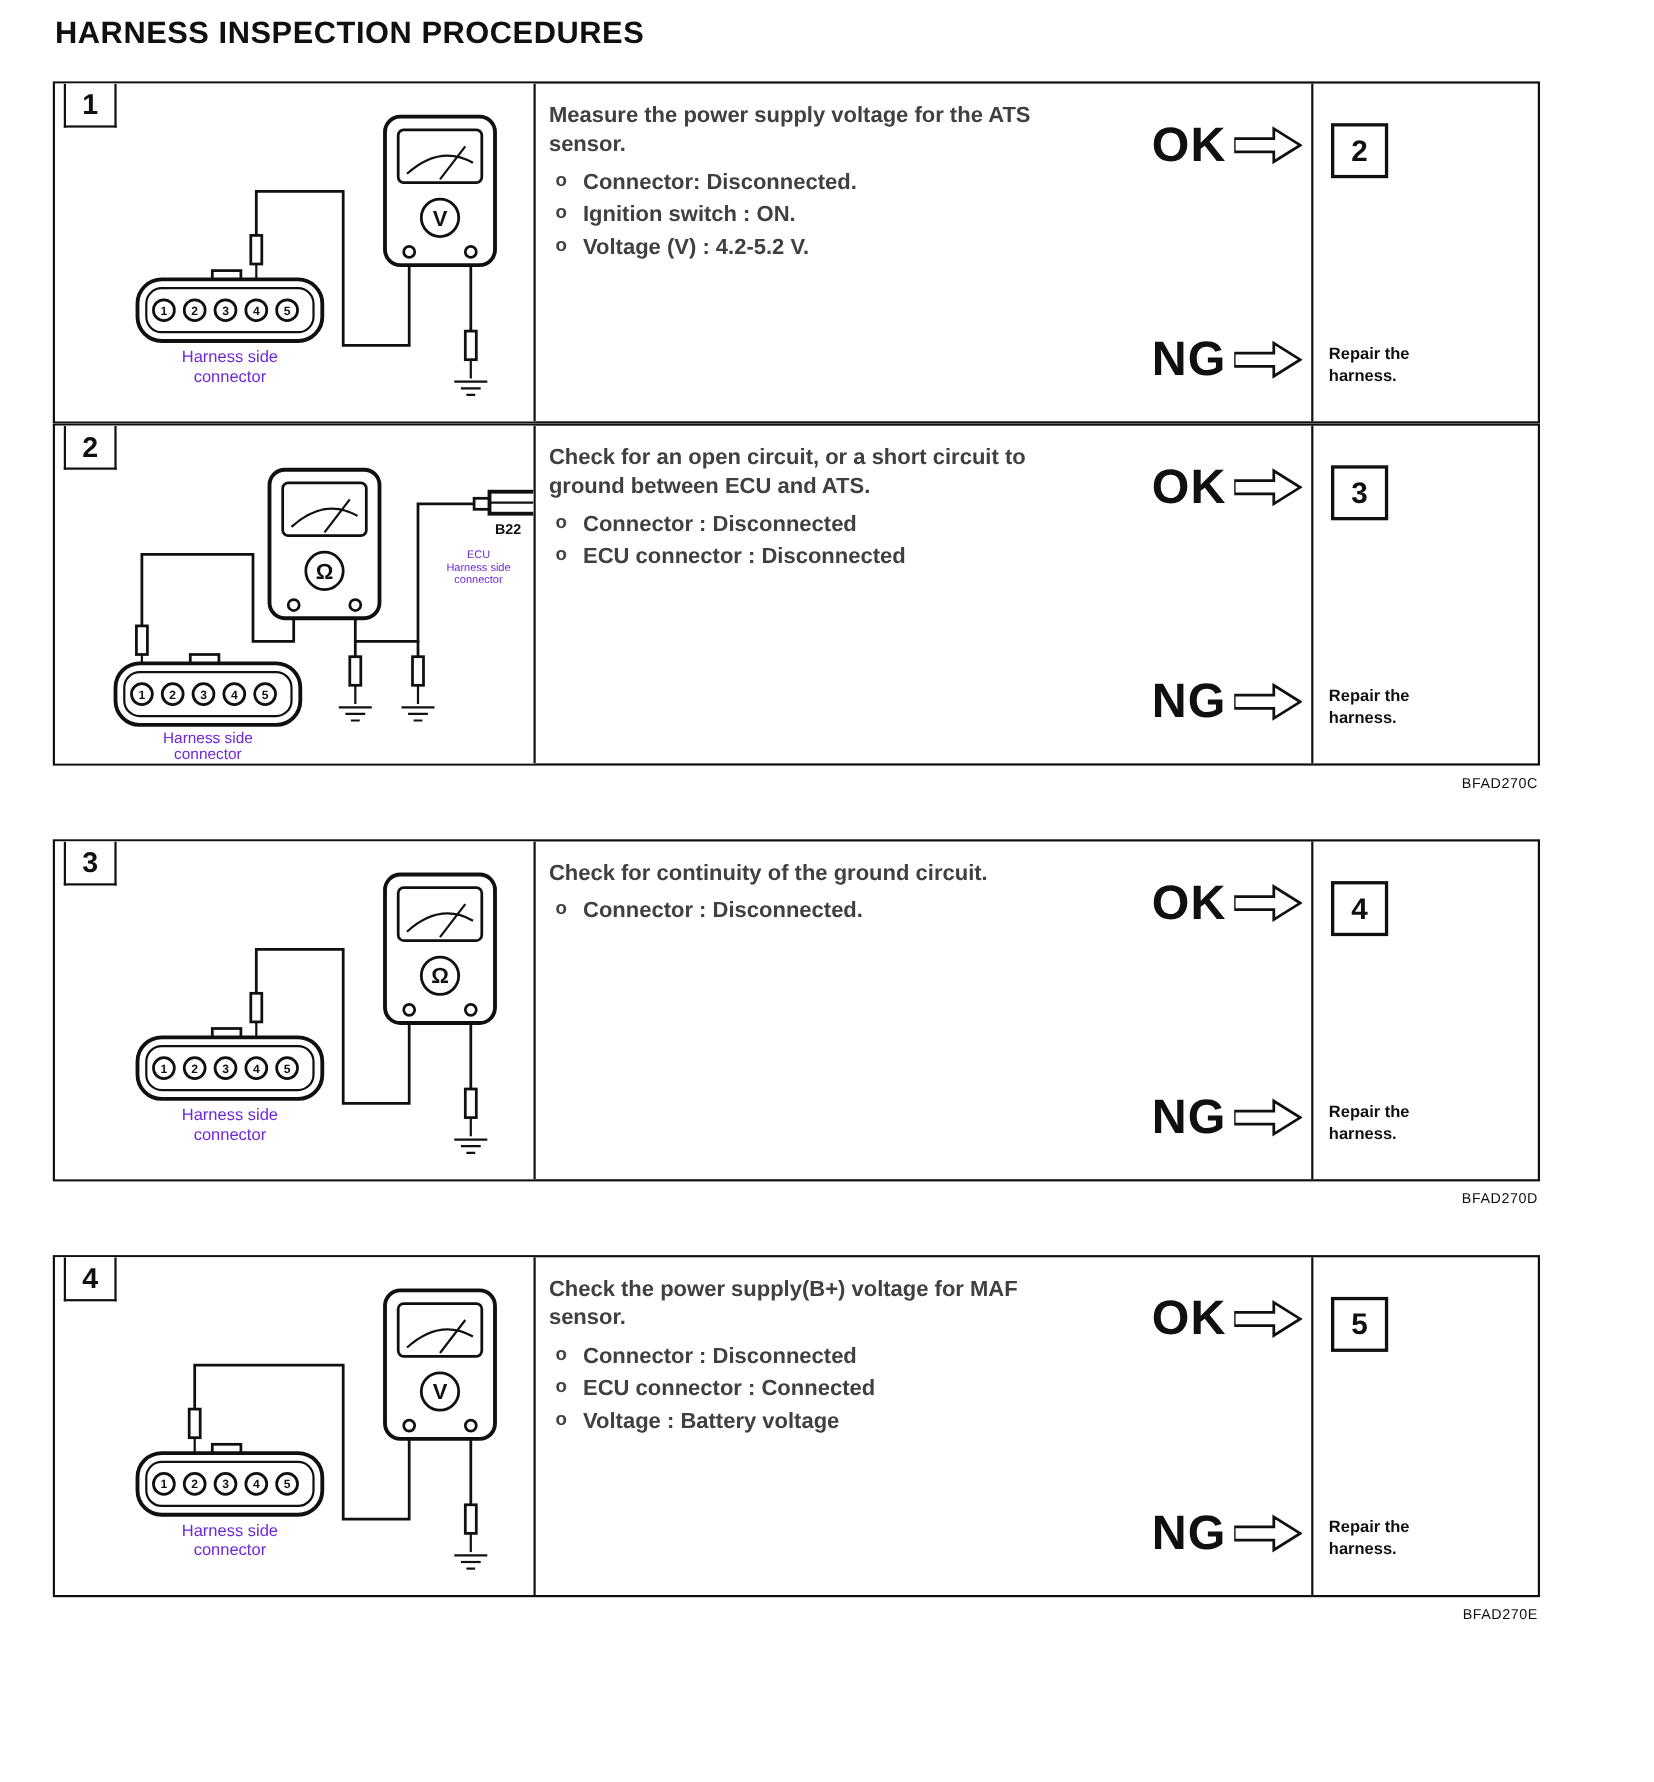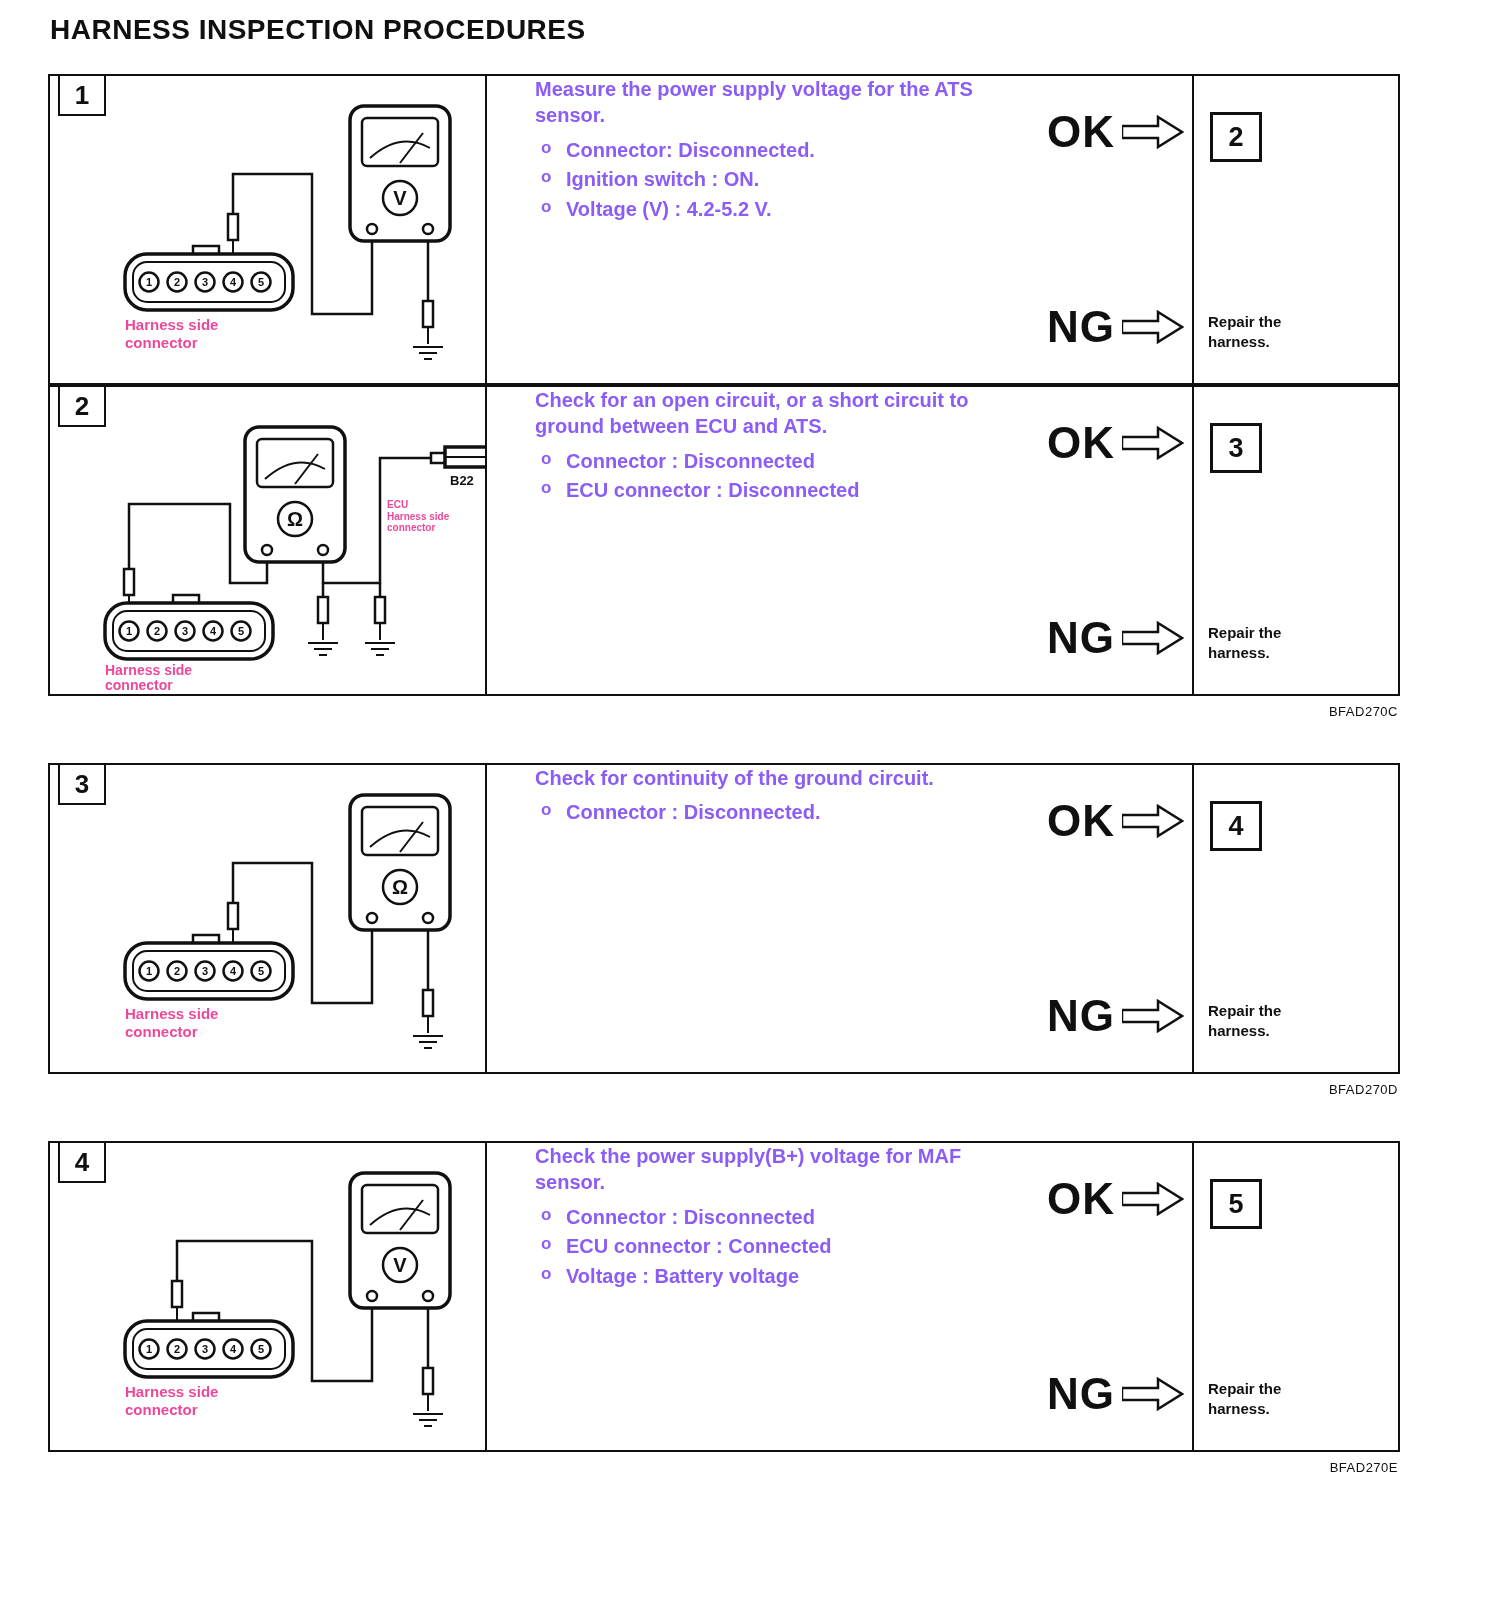--- a/index.html
+++ b/index.html
@@ -34,30 +34,30 @@
   svg.diagram{position:absolute;inset:0;width:100%;height:100%;}
   .thick{fill:#fff;stroke:#101010;stroke-width:3.5;}
   .mid{fill:#fff;stroke:#101010;stroke-width:2.5;}
   .thin{fill:none;stroke:#101010;stroke-width:2;}
   .wire{fill:none;stroke:#101010;stroke-width:2.5;}
   text.pin{font-size:11px;font-weight:bold;text-anchor:middle;fill:#101010;}
   text.meter-symbol{font-size:20px;font-weight:bold;text-anchor:middle;fill:#101010;}
   text.conn-id{font-size:13px;font-weight:bold;fill:#101010;}
 
   .harness-caption{
-    position:absolute;text-align:left;font-weight:bold;color:#ec4899;
+    position:absolute;text-align:center;font-weight:normal;color:#6d28d9;
     white-space:pre-line;z-index:2;
   }
   .cap-a{left:75px;top:240px;width:168px;font-size:15px;line-height:1.18;}
   .cap-b{left:55px;top:276px;width:168px;font-size:14px;line-height:1.1;}
   .cap-ecu{left:337px;top:112px;width:96px;font-size:10px;line-height:1.15;}
 
   .instructions{
-    padding:0 12px 0 12px;max-width:500px;
-    font-weight:bold;font-size:20px;line-height:1.32;color:#8b5cf6;margin-left:36px;
+    padding:16px 12px 0 12px;max-width:500px;
+    font-weight:bold;font-size:20px;line-height:1.32;color:#404040;
   }
   .lead{margin:0 0 8px 0;}
   ul.bullets{list-style:none;margin:0;padding:0 0 0 6px;}
   .bullet{display:flex;gap:11px;margin:3px 0;}
   .marker{flex:0 0 14px;width:14px;font-size:17px;}
 
   .ok-row{position:absolute;top:34px;right:8px;display:flex;align-items:center;}
   .ng-row{position:absolute;bottom:34px;right:8px;display:flex;align-items:center;}
   .big{font-size:44px;font-weight:bold;letter-spacing:1px;line-height:1;}
   svg.arrow{width:62px;height:38px;margin-left:7px;}

